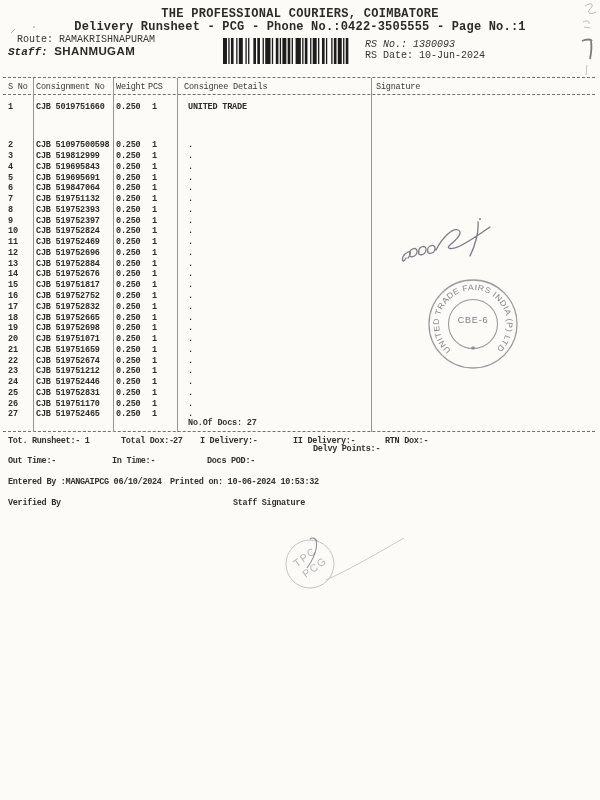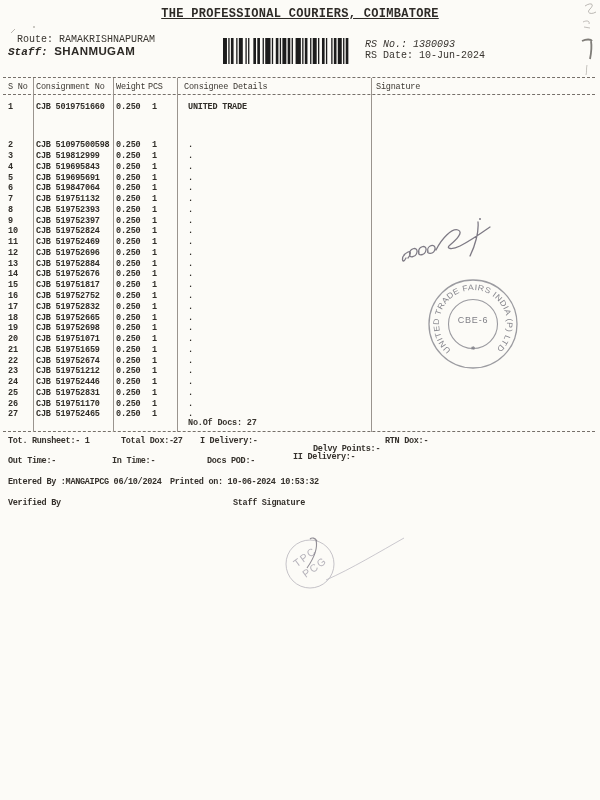--- a/index.html
+++ b/index.html
@@ -4,21 +4,21 @@
 <style>
   html,body{margin:0;padding:0;background:#ffffff;}
   .page{
     position:relative;width:600px;height:800px;overflow:hidden;
     background:#fcfbf7;
     font-family:"Liberation Mono","DejaVu Sans Mono",monospace;
     color:#38342f;
   }
   .abs{position:absolute;white-space:pre;}
   .center{left:0;right:0;text-align:center;}
-  .company{top:7px;font-size:12px;font-weight:700;letter-spacing:.3px;color:#2e2b27;text-decoration:underline;}
+  .company{top:7px;font-size:12px;font-weight:700;letter-spacing:.3px;color:#2e2b27;}
   .subtitle{top:20px;font-size:12px;font-weight:700;letter-spacing:.2px;color:#2e2b27;}
   .route{top:34px;left:8px;font-size:10px;padding-left:9px;}
   .staff{top:45px;left:8px;font-size:11px;font-weight:700;color:#2d2a26;}
   .staff .lbl{font-style:italic;}
   .staff .val{font-family:"Liberation Sans","DejaVu Sans",sans-serif;font-size:11.5px;letter-spacing:.4px;}
   .drs{top:60px;left:8px;font-size:11.5px;font-weight:700;letter-spacing:.2px;color:#2d2a26;}
   .rsno{top:39px;left:365px;font-size:10px;font-style:italic;}
   .rsdate{top:50px;left:365px;font-size:10px;}
   .barcode{top:38px;left:223px;}
   .dash{position:absolute;left:3px;right:5px;height:0;border-top:1.5px dashed #76706a;}
@@ -43,20 +43,21 @@
   </svg>
 
   <svg class="abs" style="left:575px;top:0" width="25" height="80" viewBox="0 0 25 80">
     <path d="M10,6 C16,2 20,4 15,9 C11,13 16,15 21,12" stroke="#8f8b86" stroke-width="1" fill="none" opacity=".6"></path>
     <path d="M8,22 C12,20 15,21 14,24 M9,27 L15,28" stroke="#8f8b86" stroke-width="1" fill="none" opacity=".55"></path>
     <path d="M7,41 C11,39 16,39 17,41 M16,41 C17,47 16,54 15,59" stroke="#5f5c58" stroke-width="1.8" fill="none" opacity=".8"></path>
     <path d="M12,65 C11,69 12,72 11,75" stroke="#8f8b86" stroke-width="1" fill="none" opacity=".5"></path>
   </svg>
 
   <div class="abs center company">THE PROFESSIONAL COURIERS, COIMBATORE</div>
+  <div class="abs center subtitle">Delivery Runsheet - PCG - Phone No.:0422-3505555 - Page No.:1</div>
 
   <div class="abs route"><span>Route:</span> <span>RAMAKRISHNAPURAM</span></div>
   <div class="abs staff"><span class="lbl">Staff:</span> <span class="val">SHANMUGAM</span></div>
 
   <svg id="barcode-svg" class="abs barcode" width="128" height="26" viewBox="0 0 128 26">
       <rect x="0.00" y="0" width="3.96" height="26" fill="#1c1c1c"></rect>
       <rect x="5.28" y="0" width="1.32" height="26" fill="#1c1c1c"></rect>
       <rect x="7.92" y="0" width="2.64" height="26" fill="#1c1c1c"></rect>
       <rect x="13.20" y="0" width="1.32" height="26" fill="#1c1c1c"></rect>
       <rect x="15.84" y="0" width="3.96" height="26" fill="#1c1c1c"></rect>
@@ -107,21 +108,21 @@
   <span class="hcell" style="left:376px">Signature</span>
 
   <div class="abs" id="rows"><div class="t-row gap"><span class="cell" style="left: 8px;">1</span><span class="cell" style="left: 36px;">CJB 5019751660</span><span class="cell" style="left: 116px;">0.250</span><span class="cell" style="left: 152px;">1</span><span class="cell" style="left: 188px;">UNITED TRADE</span></div><div class="t-row"><span class="cell" style="left: 8px;">2</span><span class="cell" style="left: 36px;">CJB 51097500598</span><span class="cell" style="left: 116px;">0.250</span><span class="cell" style="left: 152px;">1</span><span class="cell" style="left: 188px;">.</span></div><div class="t-row"><span class="cell" style="left: 8px;">3</span><span class="cell" style="left: 36px;">CJB 519812999</span><span class="cell" style="left: 116px;">0.250</span><span class="cell" style="left: 152px;">1</span><span class="cell" style="left: 188px;">.</span></div><div class="t-row"><span class="cell" style="left: 8px;">4</span><span class="cell" style="left: 36px;">CJB 519695843</span><span class="cell" style="left: 116px;">0.250</span><span class="cell" style="left: 152px;">1</span><span class="cell" style="left: 188px;">.</span></div><div class="t-row"><span class="cell" style="left: 8px;">5</span><span class="cell" style="left: 36px;">CJB 519695691</span><span class="cell" style="left: 116px;">0.250</span><span class="cell" style="left: 152px;">1</span><span class="cell" style="left: 188px;">.</span></div><div class="t-row"><span class="cell" style="left: 8px;">6</span><span class="cell" style="left: 36px;">CJB 519847064</span><span class="cell" style="left: 116px;">0.250</span><span class="cell" style="left: 152px;">1</span><span class="cell" style="left: 188px;">.</span></div><div class="t-row"><span class="cell" style="left: 8px;">7</span><span class="cell" style="left: 36px;">CJB 519751132</span><span class="cell" style="left: 116px;">0.250</span><span class="cell" style="left: 152px;">1</span><span class="cell" style="left: 188px;">.</span></div><div class="t-row"><span class="cell" style="left: 8px;">8</span><span class="cell" style="left: 36px;">CJB 519752393</span><span class="cell" style="left: 116px;">0.250</span><span class="cell" style="left: 152px;">1</span><span class="cell" style="left: 188px;">.</span></div><div class="t-row"><span class="cell" style="left: 8px;">9</span><span class="cell" style="left: 36px;">CJB 519752397</span><span class="cell" style="left: 116px;">0.250</span><span class="cell" style="left: 152px;">1</span><span class="cell" style="left: 188px;">.</span></div><div class="t-row"><span class="cell" style="left: 8px;">10</span><span class="cell" style="left: 36px;">CJB 519752824</span><span class="cell" style="left: 116px;">0.250</span><span class="cell" style="left: 152px;">1</span><span class="cell" style="left: 188px;">.</span></div><div class="t-row"><span class="cell" style="left: 8px;">11</span><span class="cell" style="left: 36px;">CJB 519752469</span><span class="cell" style="left: 116px;">0.250</span><span class="cell" style="left: 152px;">1</span><span class="cell" style="left: 188px;">.</span></div><div class="t-row"><span class="cell" style="left: 8px;">12</span><span class="cell" style="left: 36px;">CJB 519752696</span><span class="cell" style="left: 116px;">0.250</span><span class="cell" style="left: 152px;">1</span><span class="cell" style="left: 188px;">.</span></div><div class="t-row"><span class="cell" style="left: 8px;">13</span><span class="cell" style="left: 36px;">CJB 519752884</span><span class="cell" style="left: 116px;">0.250</span><span class="cell" style="left: 152px;">1</span><span class="cell" style="left: 188px;">.</span></div><div class="t-row"><span class="cell" style="left: 8px;">14</span><span class="cell" style="left: 36px;">CJB 519752676</span><span class="cell" style="left: 116px;">0.250</span><span class="cell" style="left: 152px;">1</span><span class="cell" style="left: 188px;">.</span></div><div class="t-row"><span class="cell" style="left: 8px;">15</span><span class="cell" style="left: 36px;">CJB 519751817</span><span class="cell" style="left: 116px;">0.250</span><span class="cell" style="left: 152px;">1</span><span class="cell" style="left: 188px;">.</span></div><div class="t-row"><span class="cell" style="left: 8px;">16</span><span class="cell" style="left: 36px;">CJB 519752752</span><span class="cell" style="left: 116px;">0.250</span><span class="cell" style="left: 152px;">1</span><span class="cell" style="left: 188px;">.</span></div><div class="t-row"><span class="cell" style="left: 8px;">17</span><span class="cell" style="left: 36px;">CJB 519752832</span><span class="cell" style="left: 116px;">0.250</span><span class="cell" style="left: 152px;">1</span><span class="cell" style="left: 188px;">.</span></div><div class="t-row"><span class="cell" style="left: 8px;">18</span><span class="cell" style="left: 36px;">CJB 519752665</span><span class="cell" style="left: 116px;">0.250</span><span class="cell" style="left: 152px;">1</span><span class="cell" style="left: 188px;">.</span></div><div class="t-row"><span class="cell" style="left: 8px;">19</span><span class="cell" style="left: 36px;">CJB 519752698</span><span class="cell" style="left: 116px;">0.250</span><span class="cell" style="left: 152px;">1</span><span class="cell" style="left: 188px;">.</span></div><div class="t-row"><span class="cell" style="left: 8px;">20</span><span class="cell" style="left: 36px;">CJB 519751071</span><span class="cell" style="left: 116px;">0.250</span><span class="cell" style="left: 152px;">1</span><span class="cell" style="left: 188px;">.</span></div><div class="t-row"><span class="cell" style="left: 8px;">21</span><span class="cell" style="left: 36px;">CJB 519751659</span><span class="cell" style="left: 116px;">0.250</span><span class="cell" style="left: 152px;">1</span><span class="cell" style="left: 188px;">.</span></div><div class="t-row"><span class="cell" style="left: 8px;">22</span><span class="cell" style="left: 36px;">CJB 519752674</span><span class="cell" style="left: 116px;">0.250</span><span class="cell" style="left: 152px;">1</span><span class="cell" style="left: 188px;">.</span></div><div class="t-row"><span class="cell" style="left: 8px;">23</span><span class="cell" style="left: 36px;">CJB 519751212</span><span class="cell" style="left: 116px;">0.250</span><span class="cell" style="left: 152px;">1</span><span class="cell" style="left: 188px;">.</span></div><div class="t-row"><span class="cell" style="left: 8px;">24</span><span class="cell" style="left: 36px;">CJB 519752446</span><span class="cell" style="left: 116px;">0.250</span><span class="cell" style="left: 152px;">1</span><span class="cell" style="left: 188px;">.</span></div><div class="t-row"><span class="cell" style="left: 8px;">25</span><span class="cell" style="left: 36px;">CJB 519752831</span><span class="cell" style="left: 116px;">0.250</span><span class="cell" style="left: 152px;">1</span><span class="cell" style="left: 188px;">.</span></div><div class="t-row"><span class="cell" style="left: 8px;">26</span><span class="cell" style="left: 36px;">CJB 519751170</span><span class="cell" style="left: 116px;">0.250</span><span class="cell" style="left: 152px;">1</span><span class="cell" style="left: 188px;">.</span></div><div class="t-row"><span class="cell" style="left: 8px;">27</span><span class="cell" style="left: 36px;">CJB 519752465</span><span class="cell" style="left: 116px;">0.250</span><span class="cell" style="left: 152px;">1</span><span class="cell" style="left: 188px;">.</span></div></div>
 
   <span class="abs nodocs">No.Of Docs: 27</span>
 
   <span class="abs sum" style="top:436px;left:8px">Tot. Runsheet:- 1</span>
   <span class="abs sum" style="top:436px;left:121px">Total Dox:-</span>
   <span class="abs sum" style="top:436px;left:173px">27</span>
   <span class="abs sum" style="top:436px;left:200px">I Delivery:-</span>
-  <span class="abs sum" style="top:452px;left:293px">II Delivery:-</span>
+  <span class="abs sum" style="top:436px;left:293px">II Delivery:-</span>
   <span class="abs sum" style="top:436px;left:385px">RTN Dox:-</span>
 
   <span class="abs sum" style="top:456px;left:8px">Out Time:-</span>
   <span class="abs sum" style="top:456px;left:112px">In Time:-</span>
   <span class="abs sum" style="top:456px;left:207px">Docs POD:-</span>
   <span class="abs sum" style="top:444px;left:313px">Delvy Points:-</span>
 
   <span class="abs sum" style="top:477px;left:8px">Entered By :MANGAIPCG 06/10/2024</span>
   <span class="abs sum" style="top:477px;left:170px">Printed on: 10-06-2024 10:53:32</span>
 

